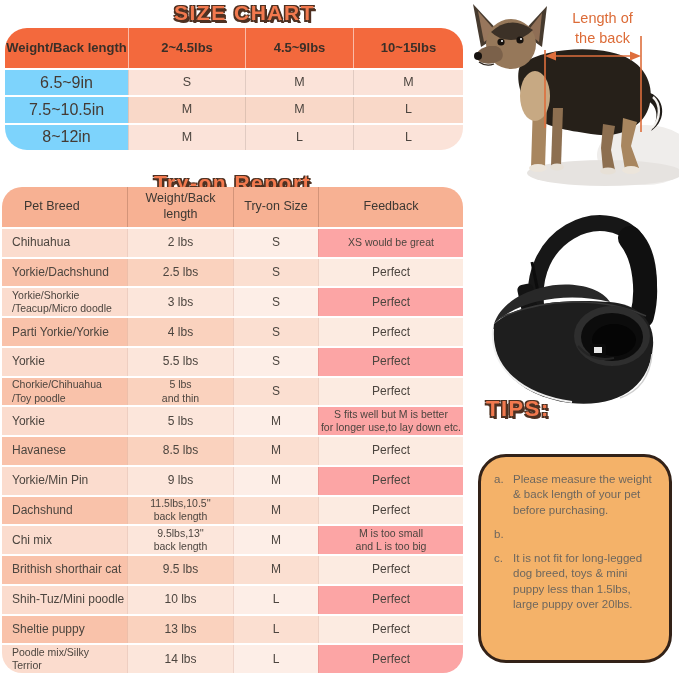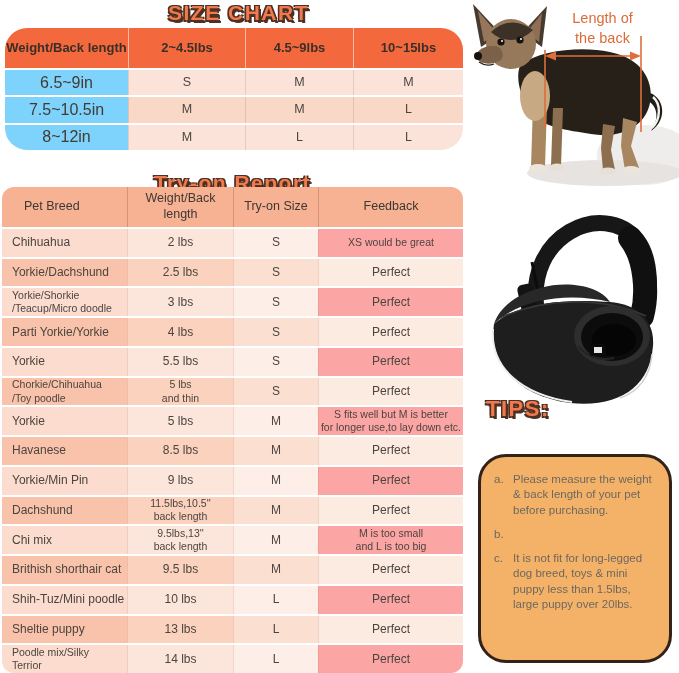--- a/index.html
+++ b/index.html
@@ -7,21 +7,21 @@
     width:679px; height:673px; position:relative; background:#ffffff;
     font-family:"Liberation Sans", sans-serif; overflow:hidden;
     -webkit-font-smoothing:antialiased;
   }
   .title {
     position:absolute; font-weight:800; color:#F2794E; letter-spacing:1.5px;
     text-shadow:-1.5px -1.5px 0 #4e3122, 1.5px -1.5px 0 #4e3122,
                 -1.5px 1.5px 0 #4e3122, 1.5px 1.5px 0 #4e3122,
                  2.5px 2.5px 0 #4e3122;
   }
-  .size-title  { top:1px;  left:6px; width:465px; text-align:center; font-size:21px; }
+  .size-title  { top:1px;  left:12px; width:465px; text-align:center; font-size:21px; }
   .tryon-title { top:155px;left:0; width:465px; text-align:center; font-size:21px;margin-top:16px; }
   .tips-title  { top:396px;left:486px; font-size:22px; }
 
   
   .size-table {
     position:absolute; left:5px; top:28px; width:458px; height:122px;
     display:grid; grid-template-columns:123px 117px 108px 110px;
     grid-template-rows:40px 1fr 1fr 1fr; row-gap:2px;
     background:#ffffff; border-radius:22px; overflow:hidden;
   }
@@ -31,21 +31,21 @@
   .sc-dark  { background:#F9D8C8; }
   .sc-h.sep   { border-left:1px solid rgba(255,255,255,0.55); }
   .sc-b.sep   { border-left:1px solid rgba(0,0,0,0.10); }
   .sc-b { font-size:12.5px; color:#4c453f; }
 
   
   .tryon-table {
     position:absolute; left:2px; top:187px; width:461px; height:486px;
     display:grid; grid-template-columns:125px 106px 85px 145px;
     grid-template-rows:40px repeat(15, 1fr); row-gap:2px;
-    background:#ffffff; border-radius:12px; overflow:hidden;
+    background:#ffffff; border-radius:20px; overflow:hidden;
   }
   .th { background:#F7B193; font-size:12.5px; color:#3d3833; }
   .th.sep { border-left:1px solid rgba(120,75,55,0.28); }
   .tb { font-size:12px; color:#4c453f; }
   .tb.sep { border-left:1px solid rgba(190,125,100,0.22); }
   .rowL .c1{background:#FBDCCE;} .rowL .c2{background:#FCE6DB;}
   .rowL .c3{background:#FDEEE7;} .rowL .c4{background:#fca5a5;}
   .rowD .c1{background:#F9C2AA;} .rowD .c2{background:#FAD2BE;}
   .rowD .c3{background:#FBDFD1;} .rowD .c4{background:#FCEBE1;}
   .t-cell {

